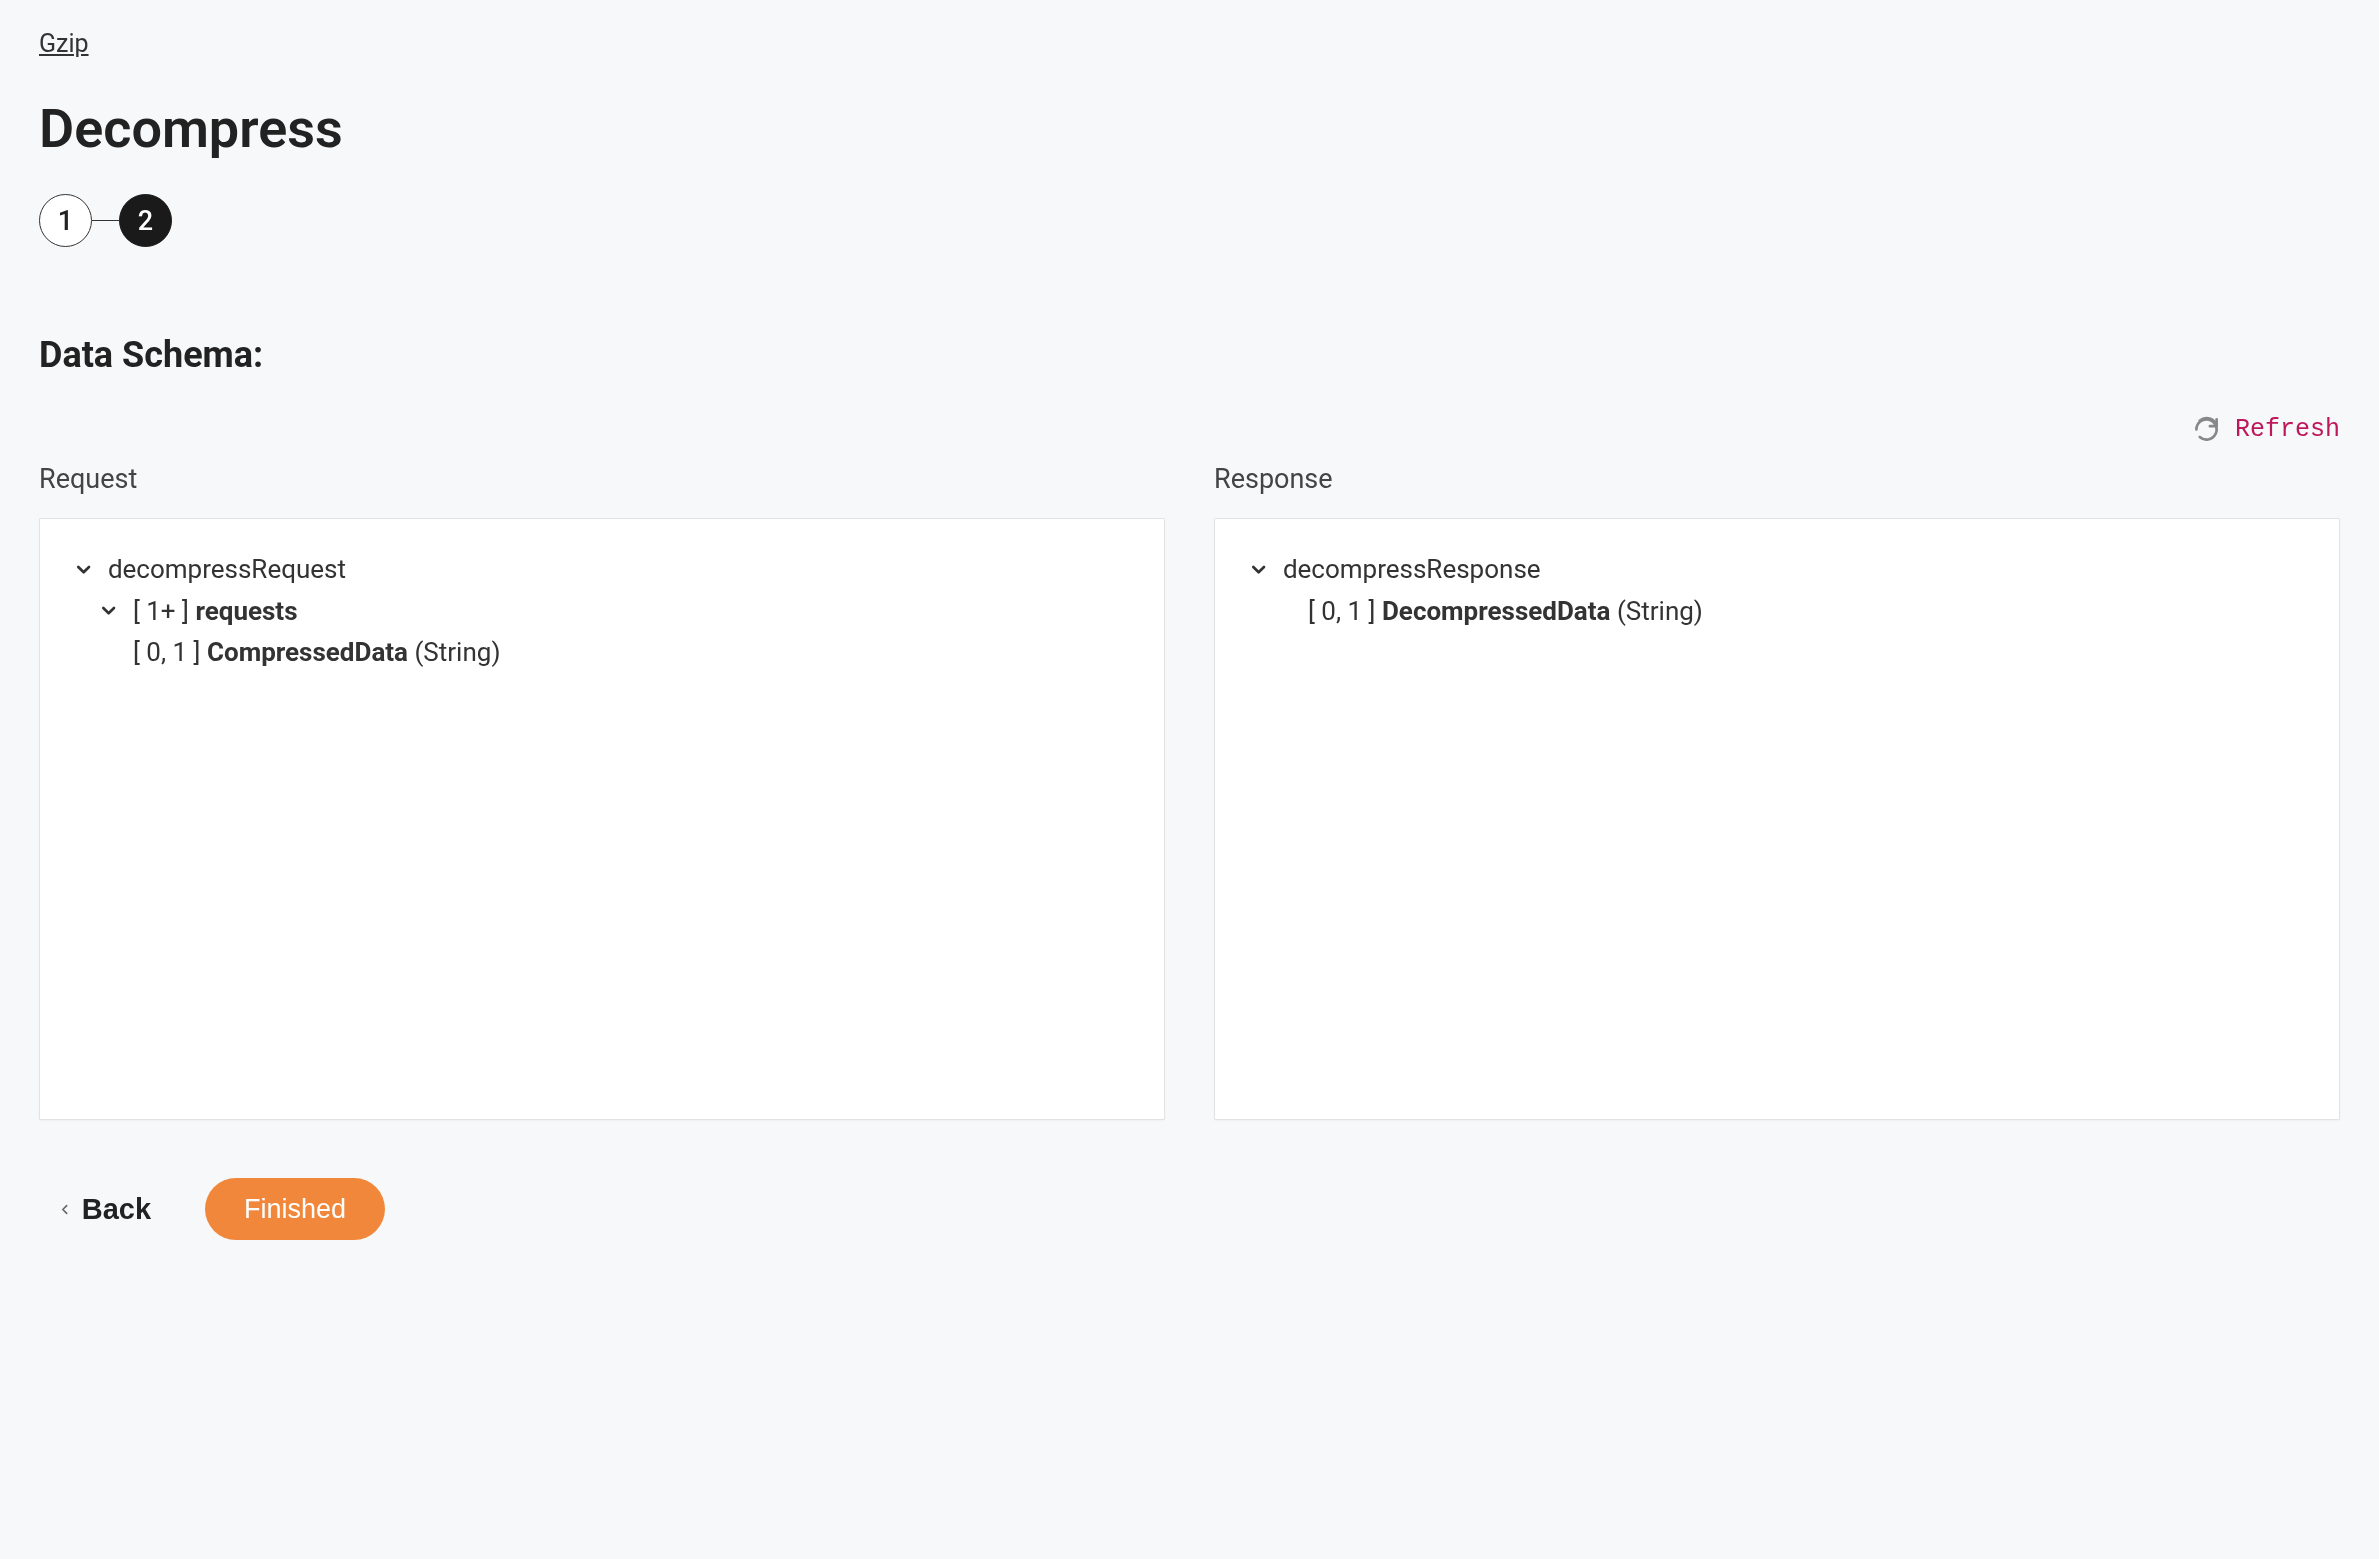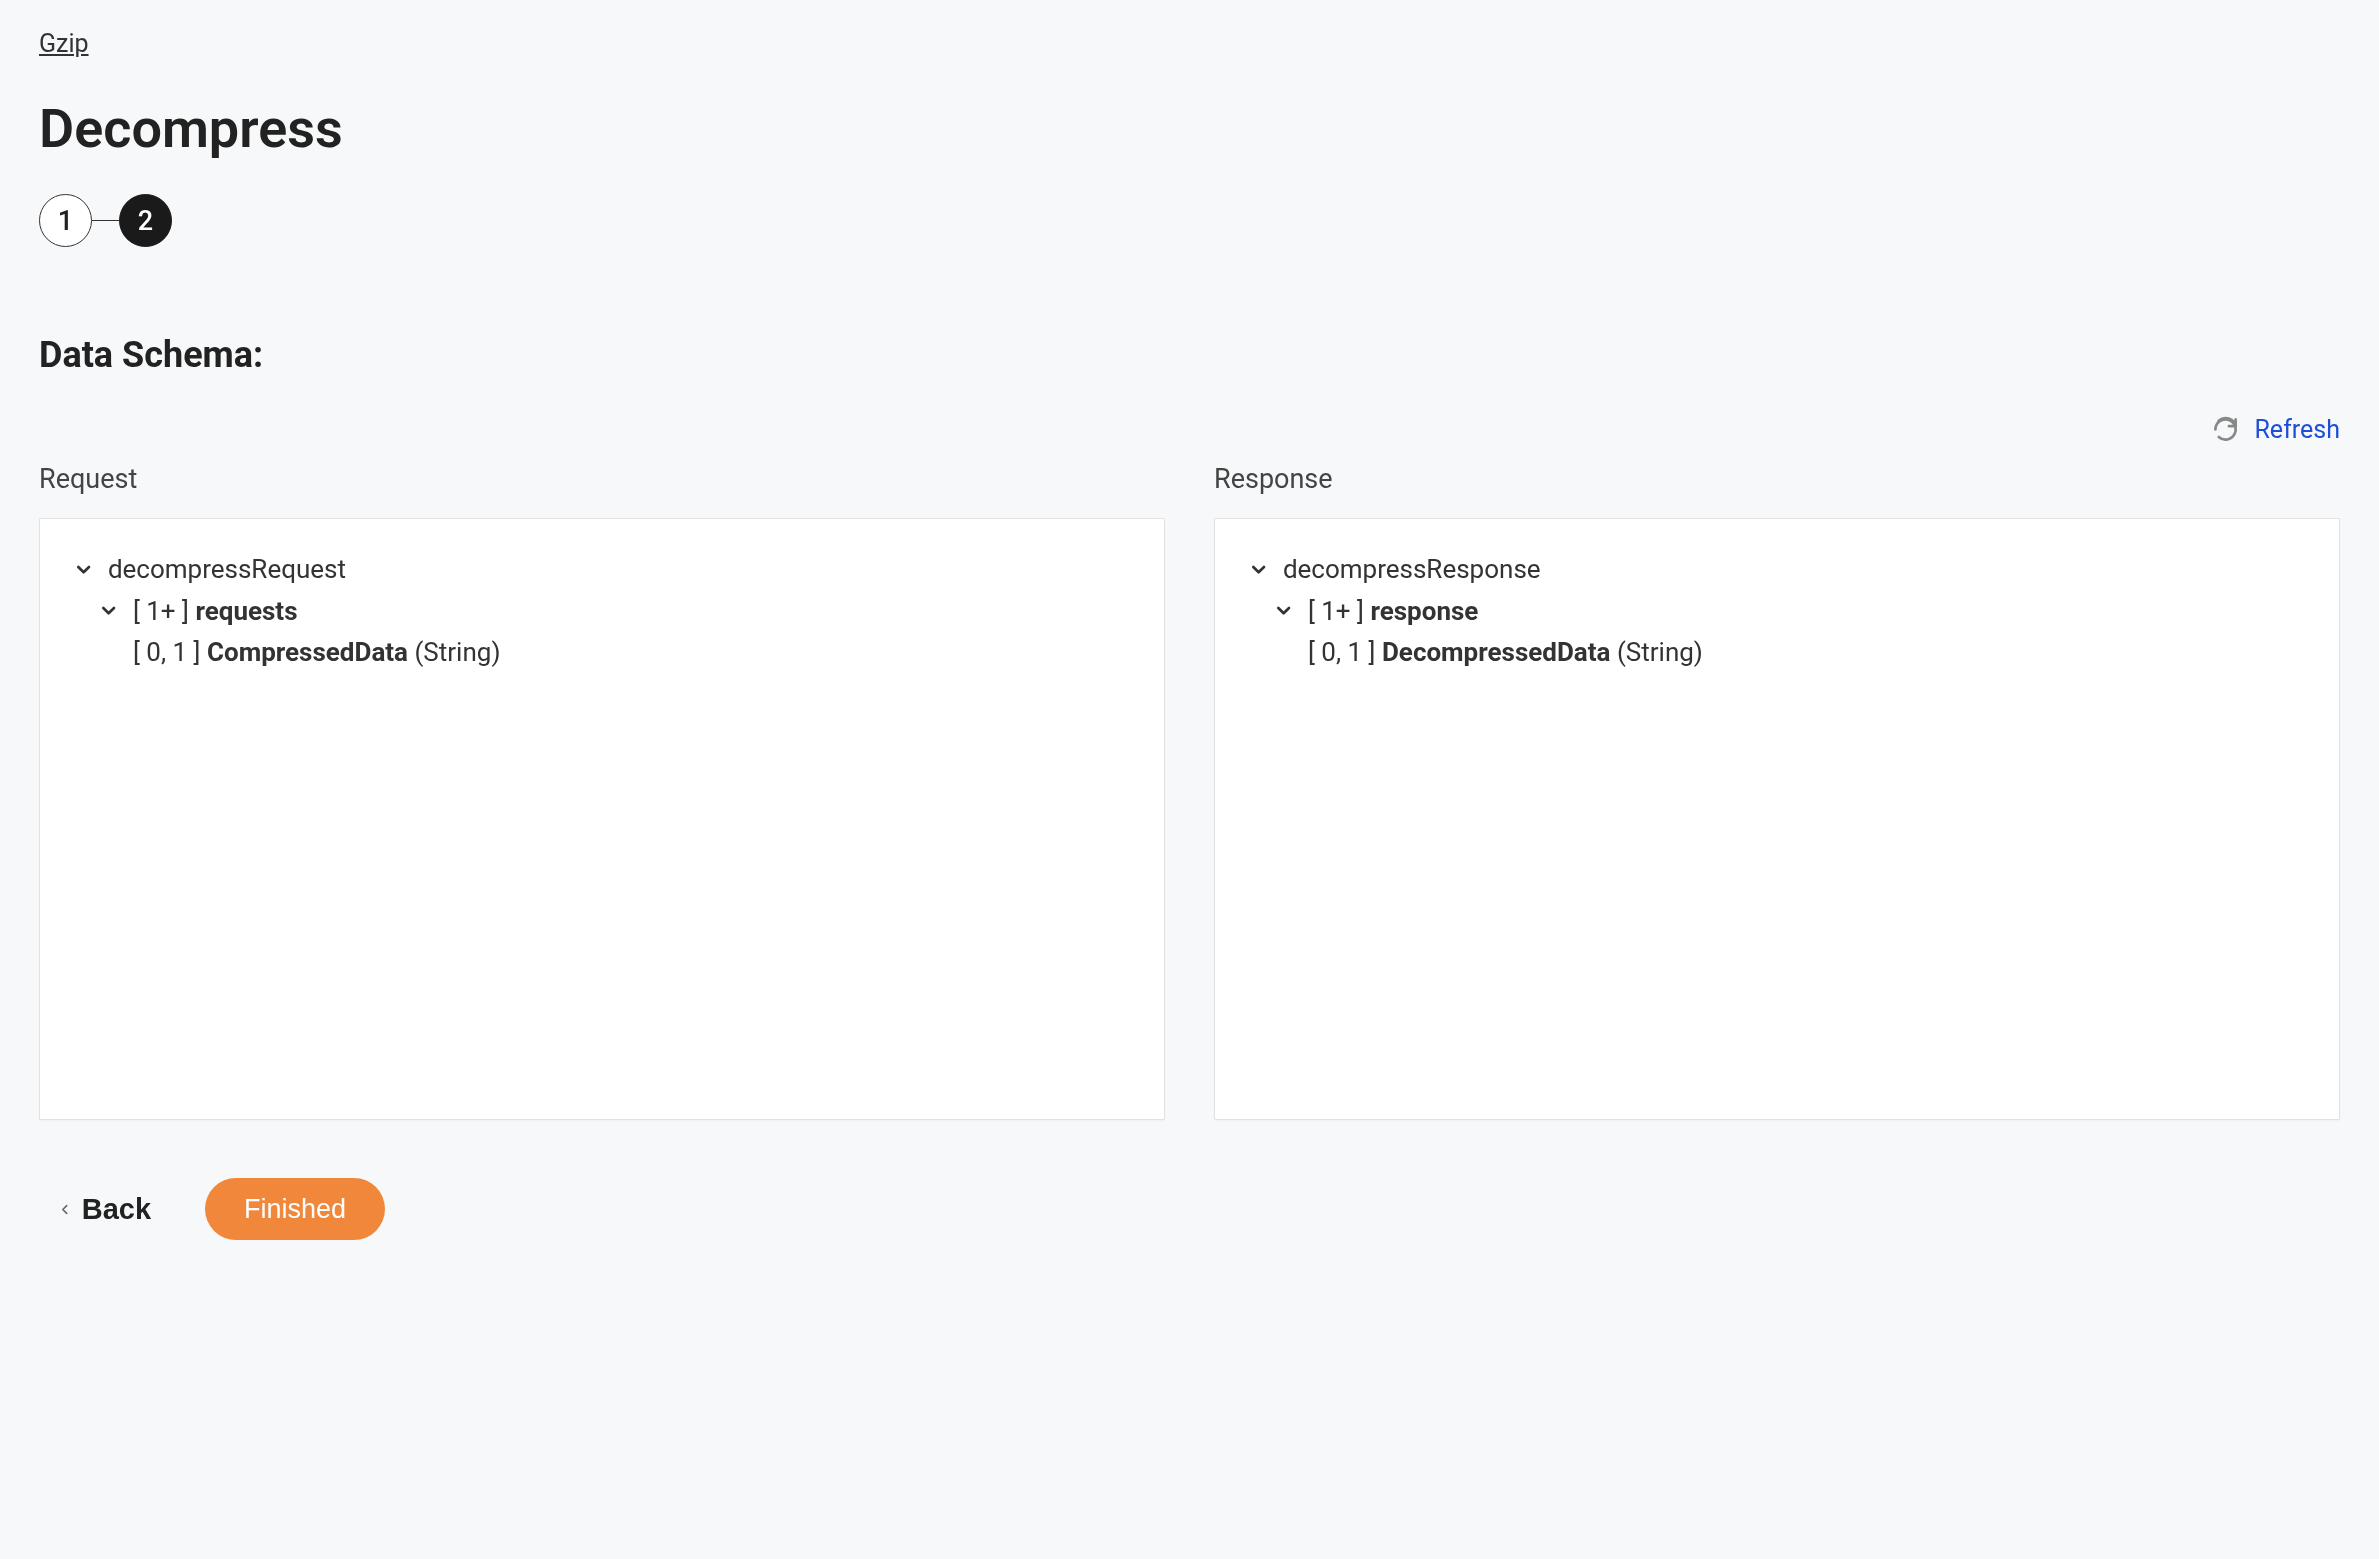--- a/index.html
+++ b/index.html
@@ -59,22 +59,23 @@
     color: #222;
     margin-bottom: 39px;
   }
   .refresh-row {
     display: flex;
     justify-content: flex-end;
     align-items: center;
     gap: 15px;
     margin-bottom: 19.4px;
     cursor: pointer;
-    color: #1d4ed8;
+    color: #be185d;
     font-size: 25px;
+    font-family: Liberation Mono, monospace;
   }
   .refresh-icon {
     width: 27px;
     height: 27px;
     color: #888;
   }
   .columns {
     display: flex;
     gap: 49px;
     margin-bottom: 58px;
@@ -203,28 +204,20 @@
 
   <div class="col">
     <div class="col-label">Response</div>
     <div class="panel">
       <div class="tree-row">
         <svg class="chev" viewBox="0 0 24 24" fill="none" stroke="currentColor" stroke-width="3" stroke-linecap="round" stroke-linejoin="round">
             <polyline points="6 9 12 15 18 9"></polyline>
           </svg>
         <span class="tree-text">decompressResponse</span>
       </div>
-      <div class="tree-row indent-1">
-        <svg class="chev" viewBox="0 0 24 24" fill="none" stroke="currentColor" stroke-width="3" stroke-linecap="round" stroke-linejoin="round">
-            <polyline points="6 9 12 15 18 9"></polyline>
-          </svg>
-        <span class="tree-text">
-          <span>[ 1+ ]</span> <span class="bold">response</span>
-        </span>
-      </div>
       <div class="tree-row indent-2">
         <span class="tree-text">
           <span>[ 0, 1 ]</span> <span class="bold">DecompressedData</span> <span class="type">(String)</span>
         </span>
       </div>
     </div>
   </div>
 </div>
 
 <div class="footer-row">

